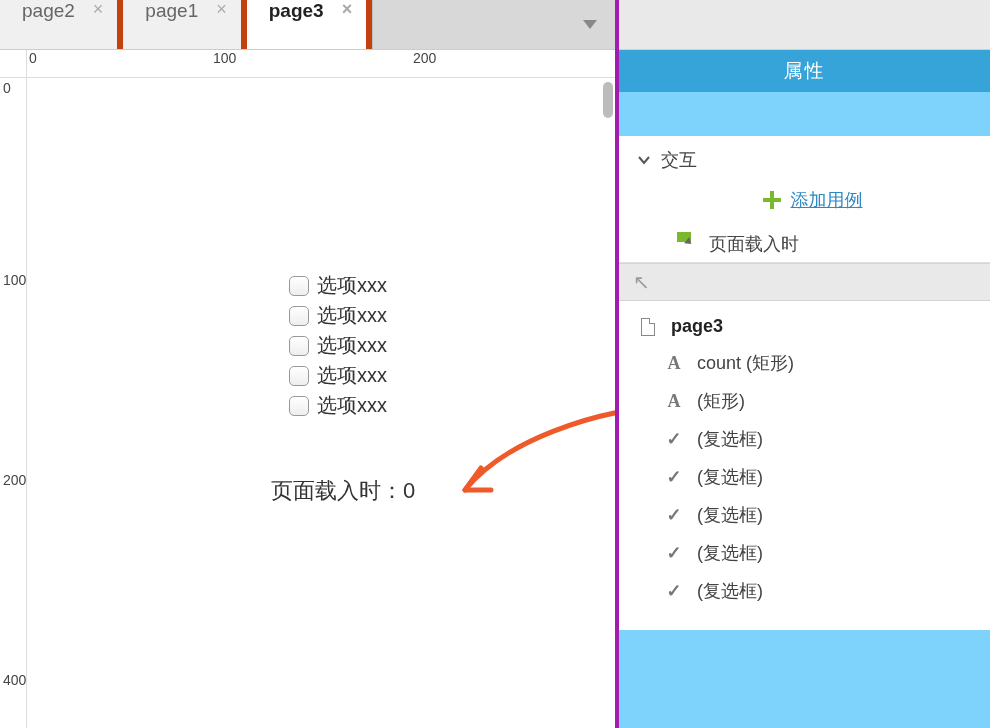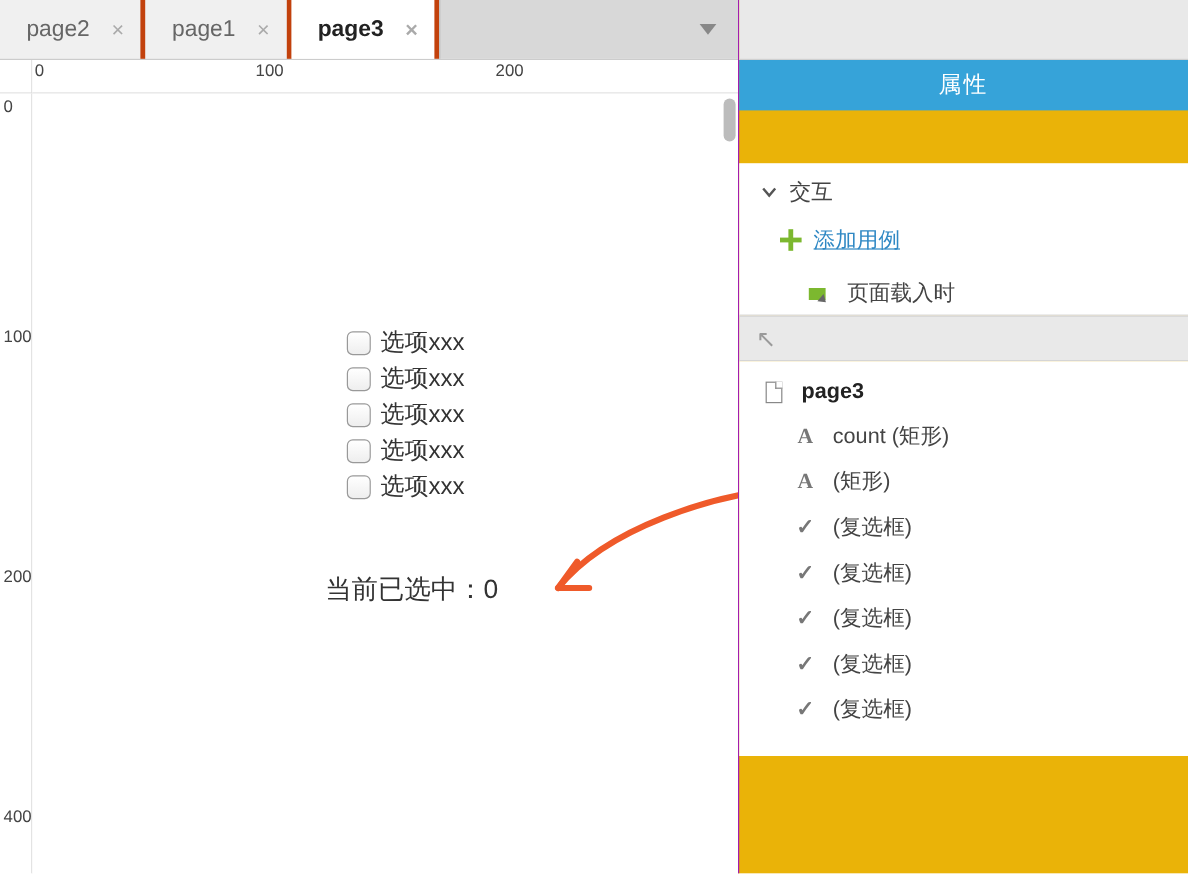--- a/index.html
+++ b/index.html
@@ -1,25 +1,25 @@
 <!DOCTYPE html>
 <html><head>
 <meta charset="utf-8">
 <style>
   * { box-sizing: border-box; margin: 0; padding: 0; font-family: -apple-system, "Helvetica Neue", Arial, sans-serif; }
   html, body { width: 990px; height: 728px; overflow: hidden; background: #fff; }
 
   
   .app { display: flex; width: 100%; height: 100%; }
   .left-pane { width: 615px; height: 100%; position: relative; background: #fff; }
-  .right-pane { flex: 1; height: 100%; background: #eab308; border-left: 1px solid #a21caf; display: flex; flex-direction: column; }
+  .right-pane { flex: 1; height: 100%; background: #7dd3fc; border-left: 4px solid #a21caf; display: flex; flex-direction: column; }
 
   
   .tab-bar { height: 50px; display: flex; background: #f0f0f0; border-bottom: 1px solid #ccc; }
-  .tab { display: flex; align-items: center; padding: 0 14px 0 22px; font-size: 19px; color: #666; border-right: 4px solid #c2410c; cursor: pointer; }
+  .tab { display: flex; padding: 0 14px 0 22px; font-size: 19px; color: #666; border-right: 6px solid #c2410c; cursor: pointer; }
   .tab.active { background: #fff; color: #222; font-weight: 600; }
   .tab .tab-close { margin-left: 18px; color: #aaa; font-size: 18px; line-height: 1; }
   .tab-spacer { flex: 1; background: #d8d8d8; border-left: 1px solid #c0c0c0; display:flex; align-items:center; justify-content:flex-end; padding-right:18px; }
   .tab-spacer .dd { width:0; height:0; border-left:7px solid transparent; border-right:7px solid transparent; border-top:9px solid #888; }
 
   
   .h-ruler { position: absolute; top: 50px; left: 27px; right: 0; height: 28px; background: #fff; border-bottom:1px solid #ddd; }
   .h-ruler .tick { position:absolute; top:0; font-size:14px; color:#444; }
   .v-ruler { position: absolute; top: 78px; left: 0; width: 27px; bottom:0; background:#fff; border-right:1px solid #ddd; }
   .v-ruler .tick { position:absolute; left:3px; font-size:14px; color:#444; }
@@ -41,28 +41,28 @@
 
   
   .panel-tabs-strip { height:50px; background:#e9e9e9; border-bottom:1px solid #d0d0d0; display:flex; align-items:flex-end; }
   .panel-blue-header { height:42px; background:#36a3d9; color:#fff; display:flex; align-items:center; justify-content:center; font-size:19px; letter-spacing:2px; }
 
   .section { background:#fff; border-bottom:1px solid #e0e0e0;margin-top:44px; }
   .sec-header { display:flex; align-items:center; padding:12px 18px; font-size:18px; color:#444; cursor:pointer; }
   .sec-header .chev { margin-right:10px; }
   .chev svg { display:block; }
 
-  .add-case { display:flex; align-items:center; padding:4px 18px 14px 34px; }
+  .add-case { display:flex; align-items:center; padding:4px 18px 14px 34px;justify-content:center; }
   .add-case .plus { width:18px; height:18px; position:relative; margin-right:10px; }
   .add-case .plus::before, .add-case .plus::after { content:""; position:absolute; background:#7cb82f; }
   .add-case .plus::before { left:7px; top:0; width:4px; height:18px; }
   .add-case .plus::after { top:7px; left:0; height:4px; width:18px; }
   .add-case a { color:#2f88c4; font-size:18px; text-decoration:underline; }
 
-  .evt { display:flex; align-items:flex-end; padding:6px 18px 6px 58px; font-size:18px; color:#444; }
+  .evt { display:flex; align-items:flex-start; padding:6px 18px 6px 58px; font-size:18px; color:#444; }
   .evt .evicon { width:20px; height:16px; margin-right:12px; position:relative; }
   .evt .evicon .sq { position:absolute; left:0; top:0; width:14px; height:10px; background:#7cb82f; }
   .evt .evicon .cur { position:absolute; left:9px; top:6px; width:0; height:0; border-left:6px solid #666; border-top:4px solid transparent; border-bottom:4px solid transparent; transform:rotate(40deg); }
 
   .outline-hdr { height:38px; background:#e9e9e9; border-top:1px solid #d5d5d5; border-bottom:1px solid #d5d5d5; display:flex; align-items:center; padding-left:14px; }
   .outline-hdr .nw-arrow { color:#9a9a9a; font-size:20px; }
 
   .outline { background:#fff; padding:8px 0 20px 0; }
   .orow { display:flex; align-items:center; padding:7px 18px; font-size:18px; color:#444; }
   .orow .oicon { width:22px; display:flex; justify-content:center; margin-right:12px; color:#777; }
@@ -131,21 +131,21 @@
       <div class="cb-row" style="left:252px; top:284px;">
         <span class="cb-box"></span>
         <span>选项xxx</span>
       </div>
       <div class="cb-row" style="left:252px; top:314px;">
         <span class="cb-box"></span>
         <span>选项xxx</span>
       </div>
 
       <div class="count-line" style="left:244px; top:398px;">
-        <span>当前已选中：</span><span>0</span>
+        <span>页面载入时：</span><span>0</span>
       </div>
 
       <svg class="arrow-svg" style="left:420px; top:320px; width:210px; height:120px;" viewBox="0 0 210 120">
         <path d="M200 10 C 150 15, 60 40, 18 92" stroke="#ef5a2a" stroke-width="5" fill="none" stroke-linecap="round"></path>
         <path d="M18 92 L34 70 M18 92 L44 92" stroke="#ef5a2a" stroke-width="5" fill="none" stroke-linecap="round"></path>
       </svg>
     </div>
   </div>
 
   <div class="right-pane">

